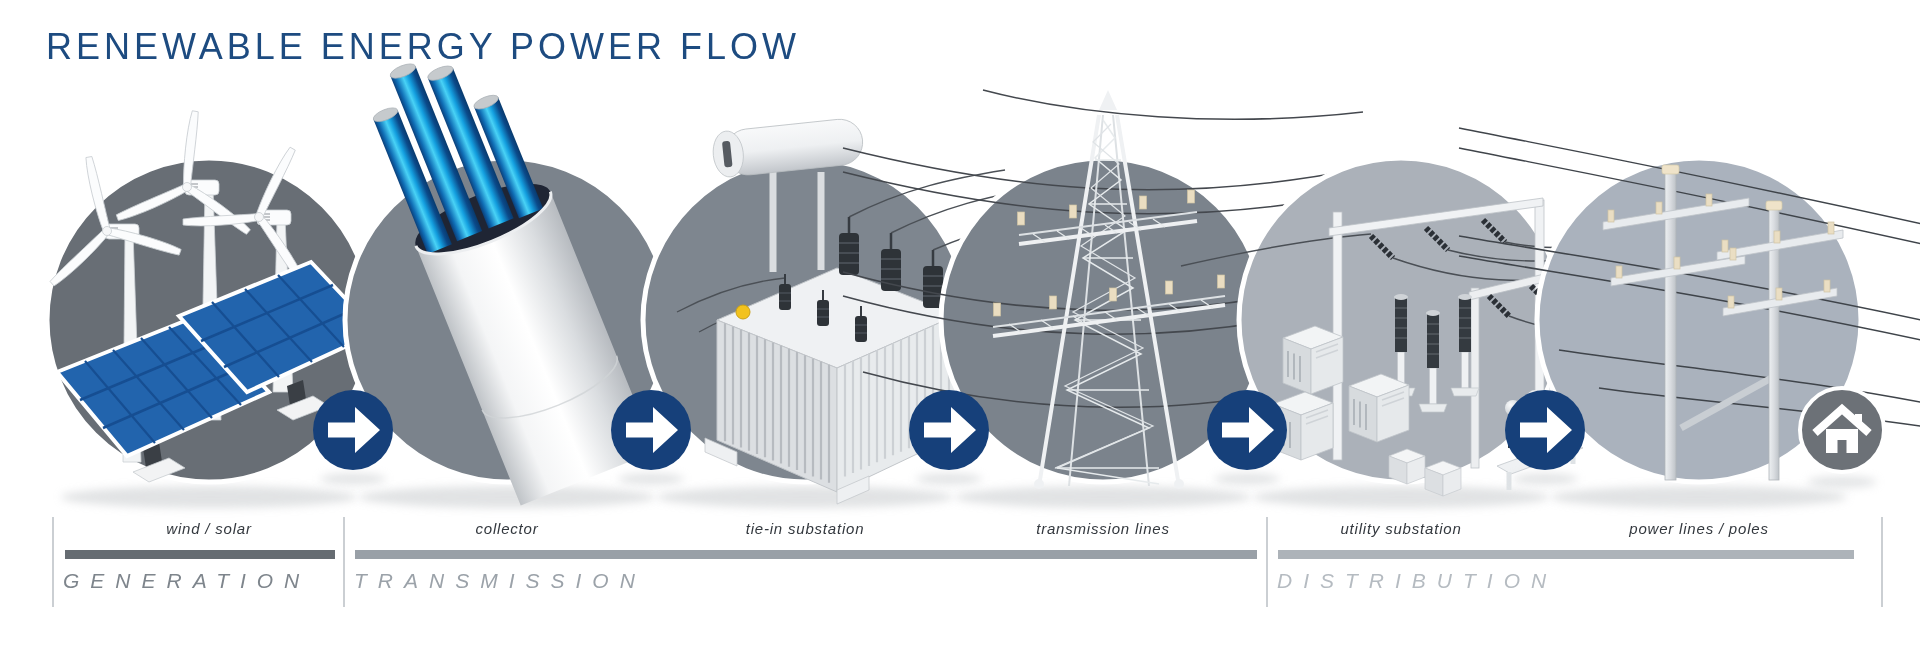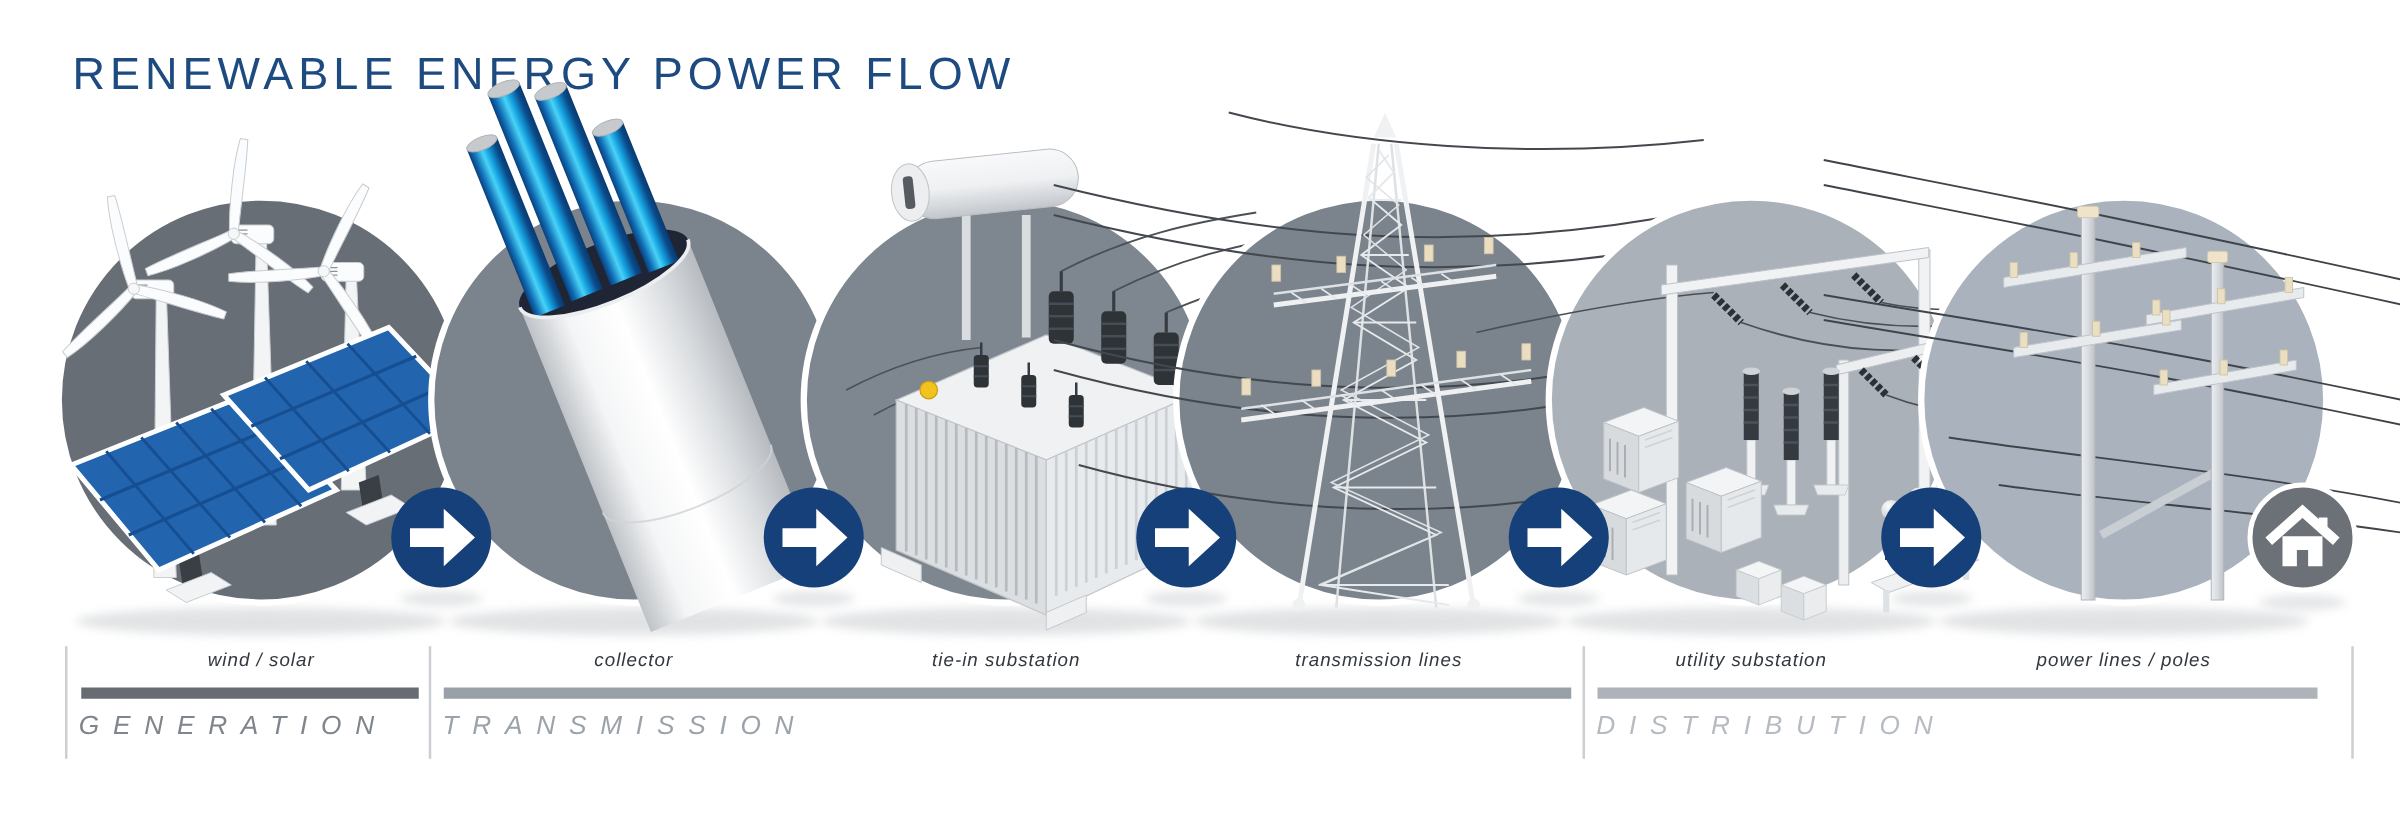--- a/index.html
+++ b/index.html
@@ -1,19 +1,19 @@
 <!DOCTYPE html>
 <html><head>
 <meta charset="utf-8">
 <style>
   html,body{margin:0;padding:0;background:#ffffff;}
   body{width:1920px;height:656px;position:relative;overflow:hidden;
        font-family:"Liberation Sans", sans-serif;}
   .stage{position:absolute;inset:0;}
-  .page-title{position:absolute;left:42px;top:22px;margin:16px;
+  .page-title{position:absolute;left:42px;top:22px;margin:4px;
       font-size:36px;font-weight:400;letter-spacing:4px;color:#1d4b80;white-space:nowrap;}
   svg{overflow:visible;display:block;}
   .node{position:absolute;top:20px;width:360px;height:490px;}
   .connector{position:absolute;z-index:6;}
   .sections{position:absolute;top:517px;left:0;width:1920px;height:92px;}
   .divider{position:absolute;top:0;height:90px;width:2px;background:#cbcfd3;}
   .section{position:absolute;top:0;height:90px;}
   .stage-label{position:absolute;top:3px;transform:translateX(-50%);
       font-style:italic;font-size:15px;letter-spacing:0.8px;color:#33383e;white-space:nowrap;}
   .bar{position:absolute;top:33px;height:9px;}

